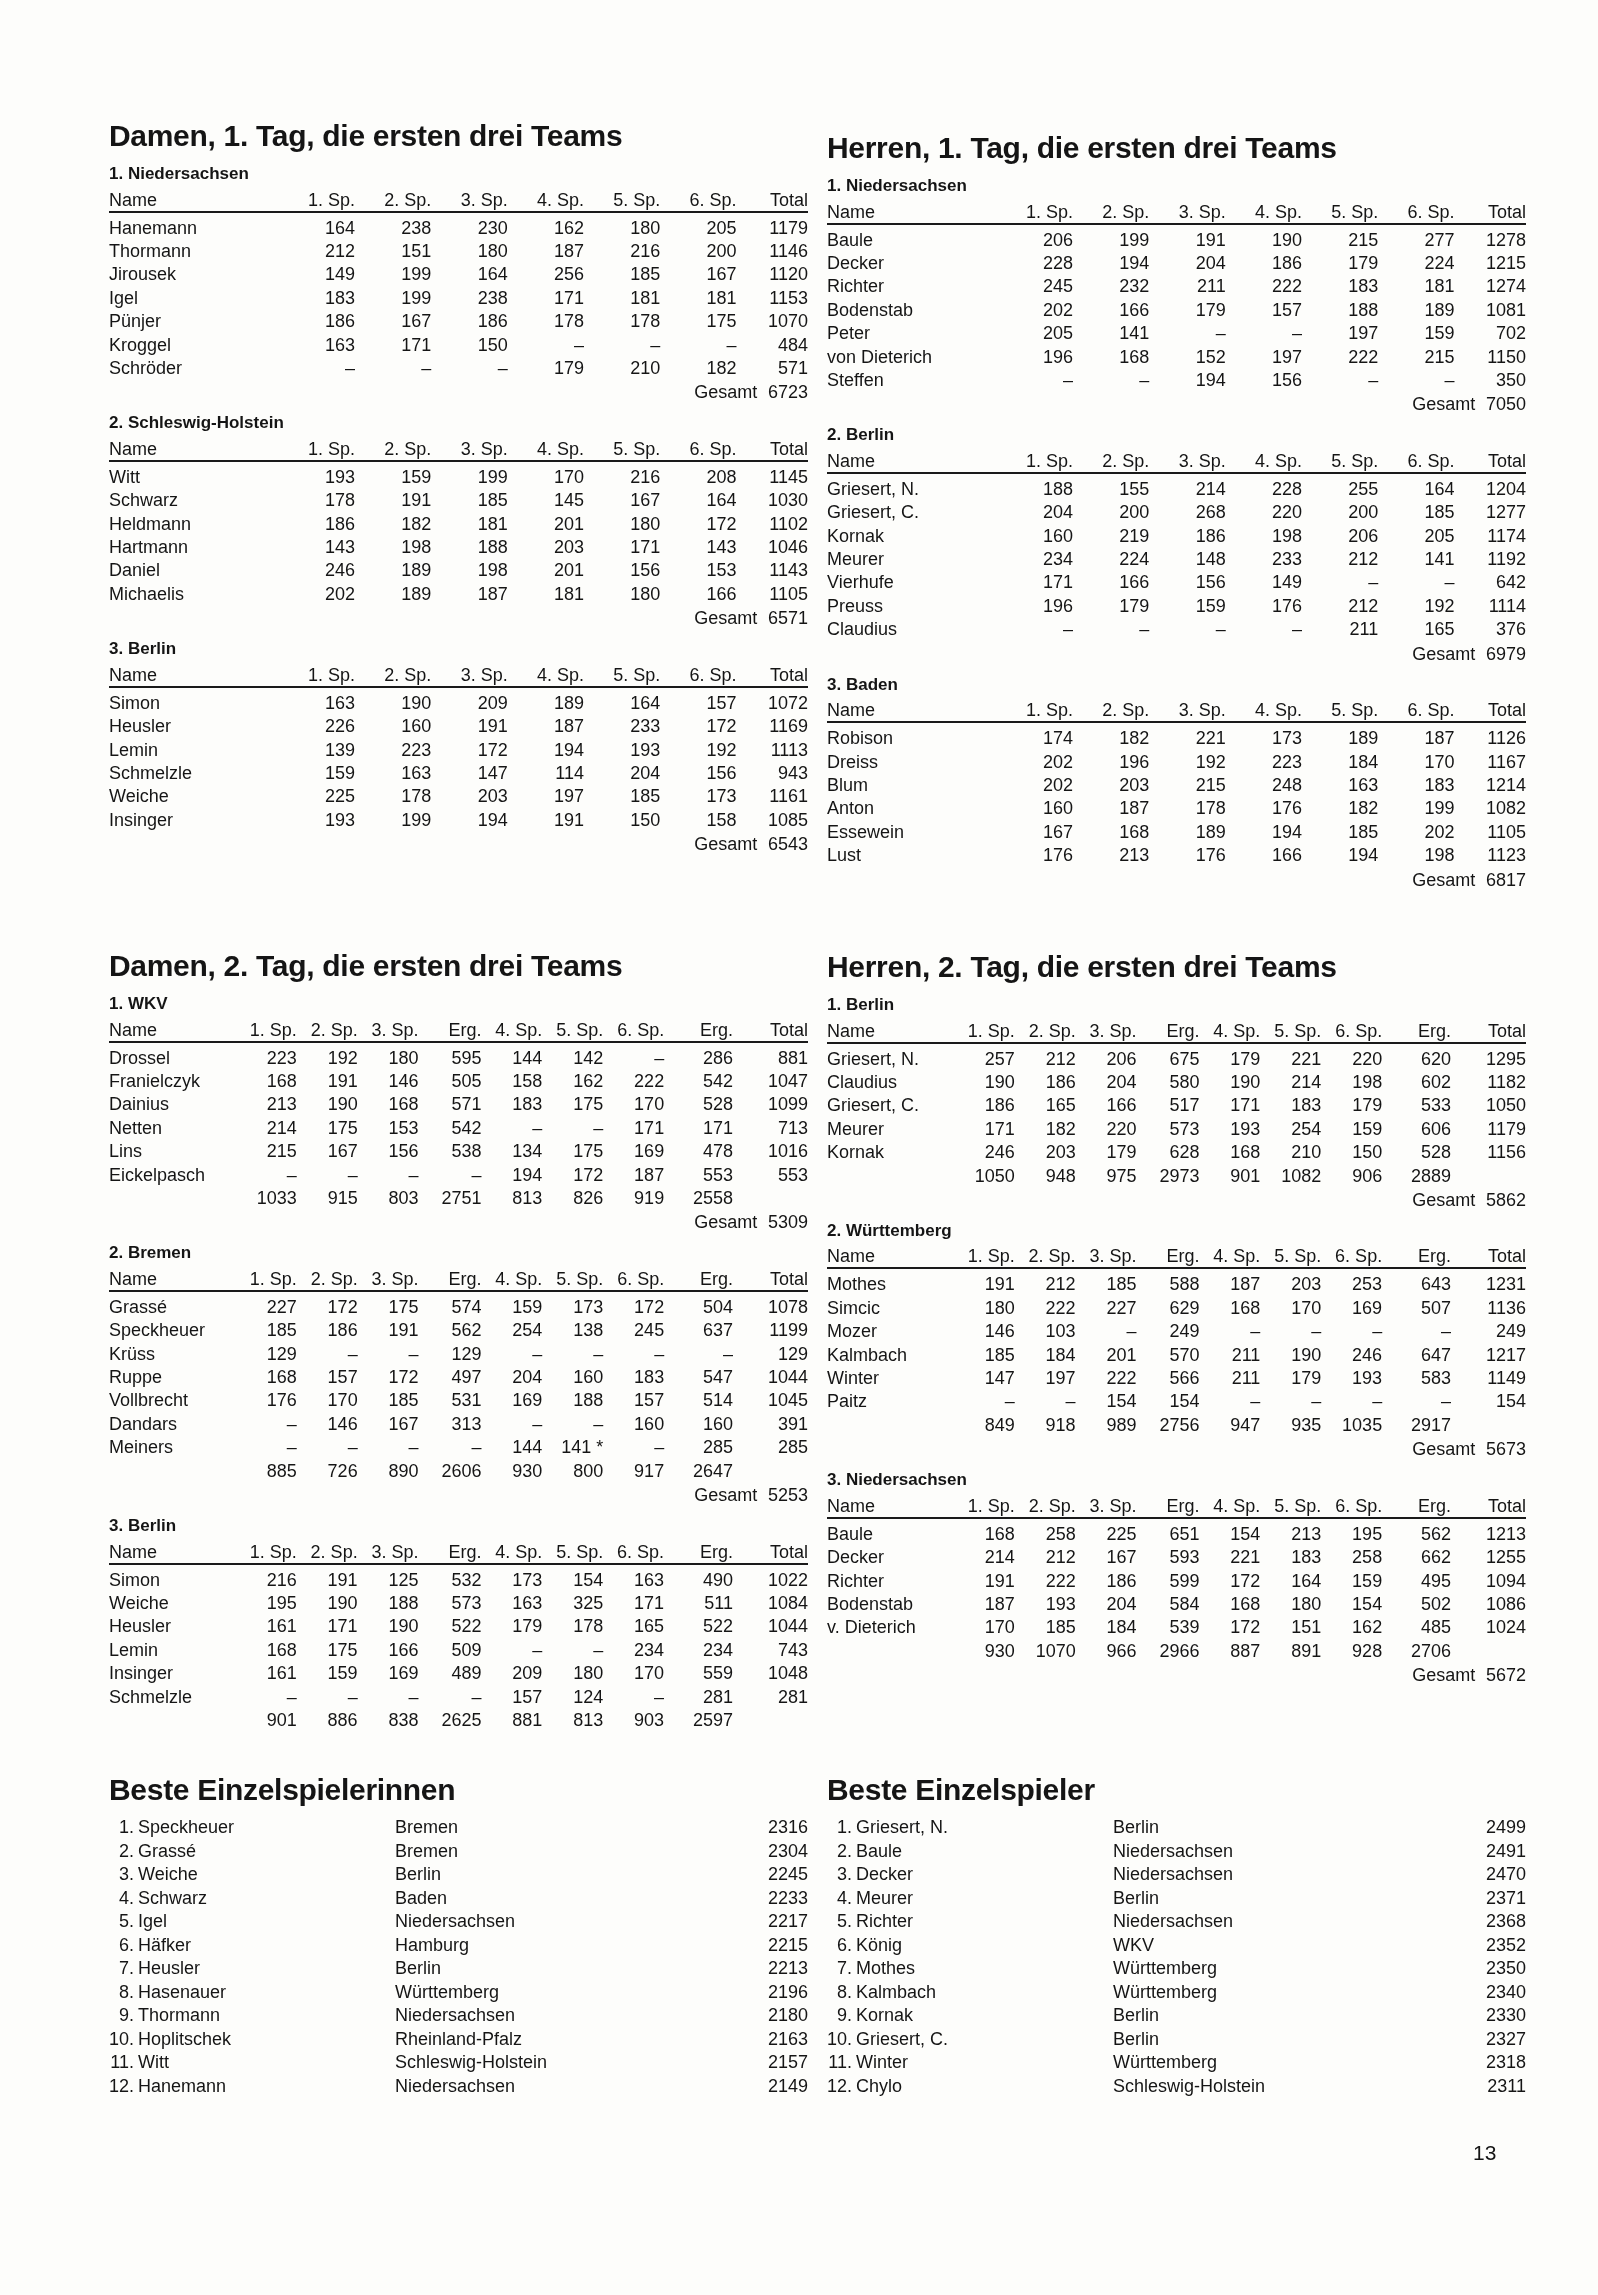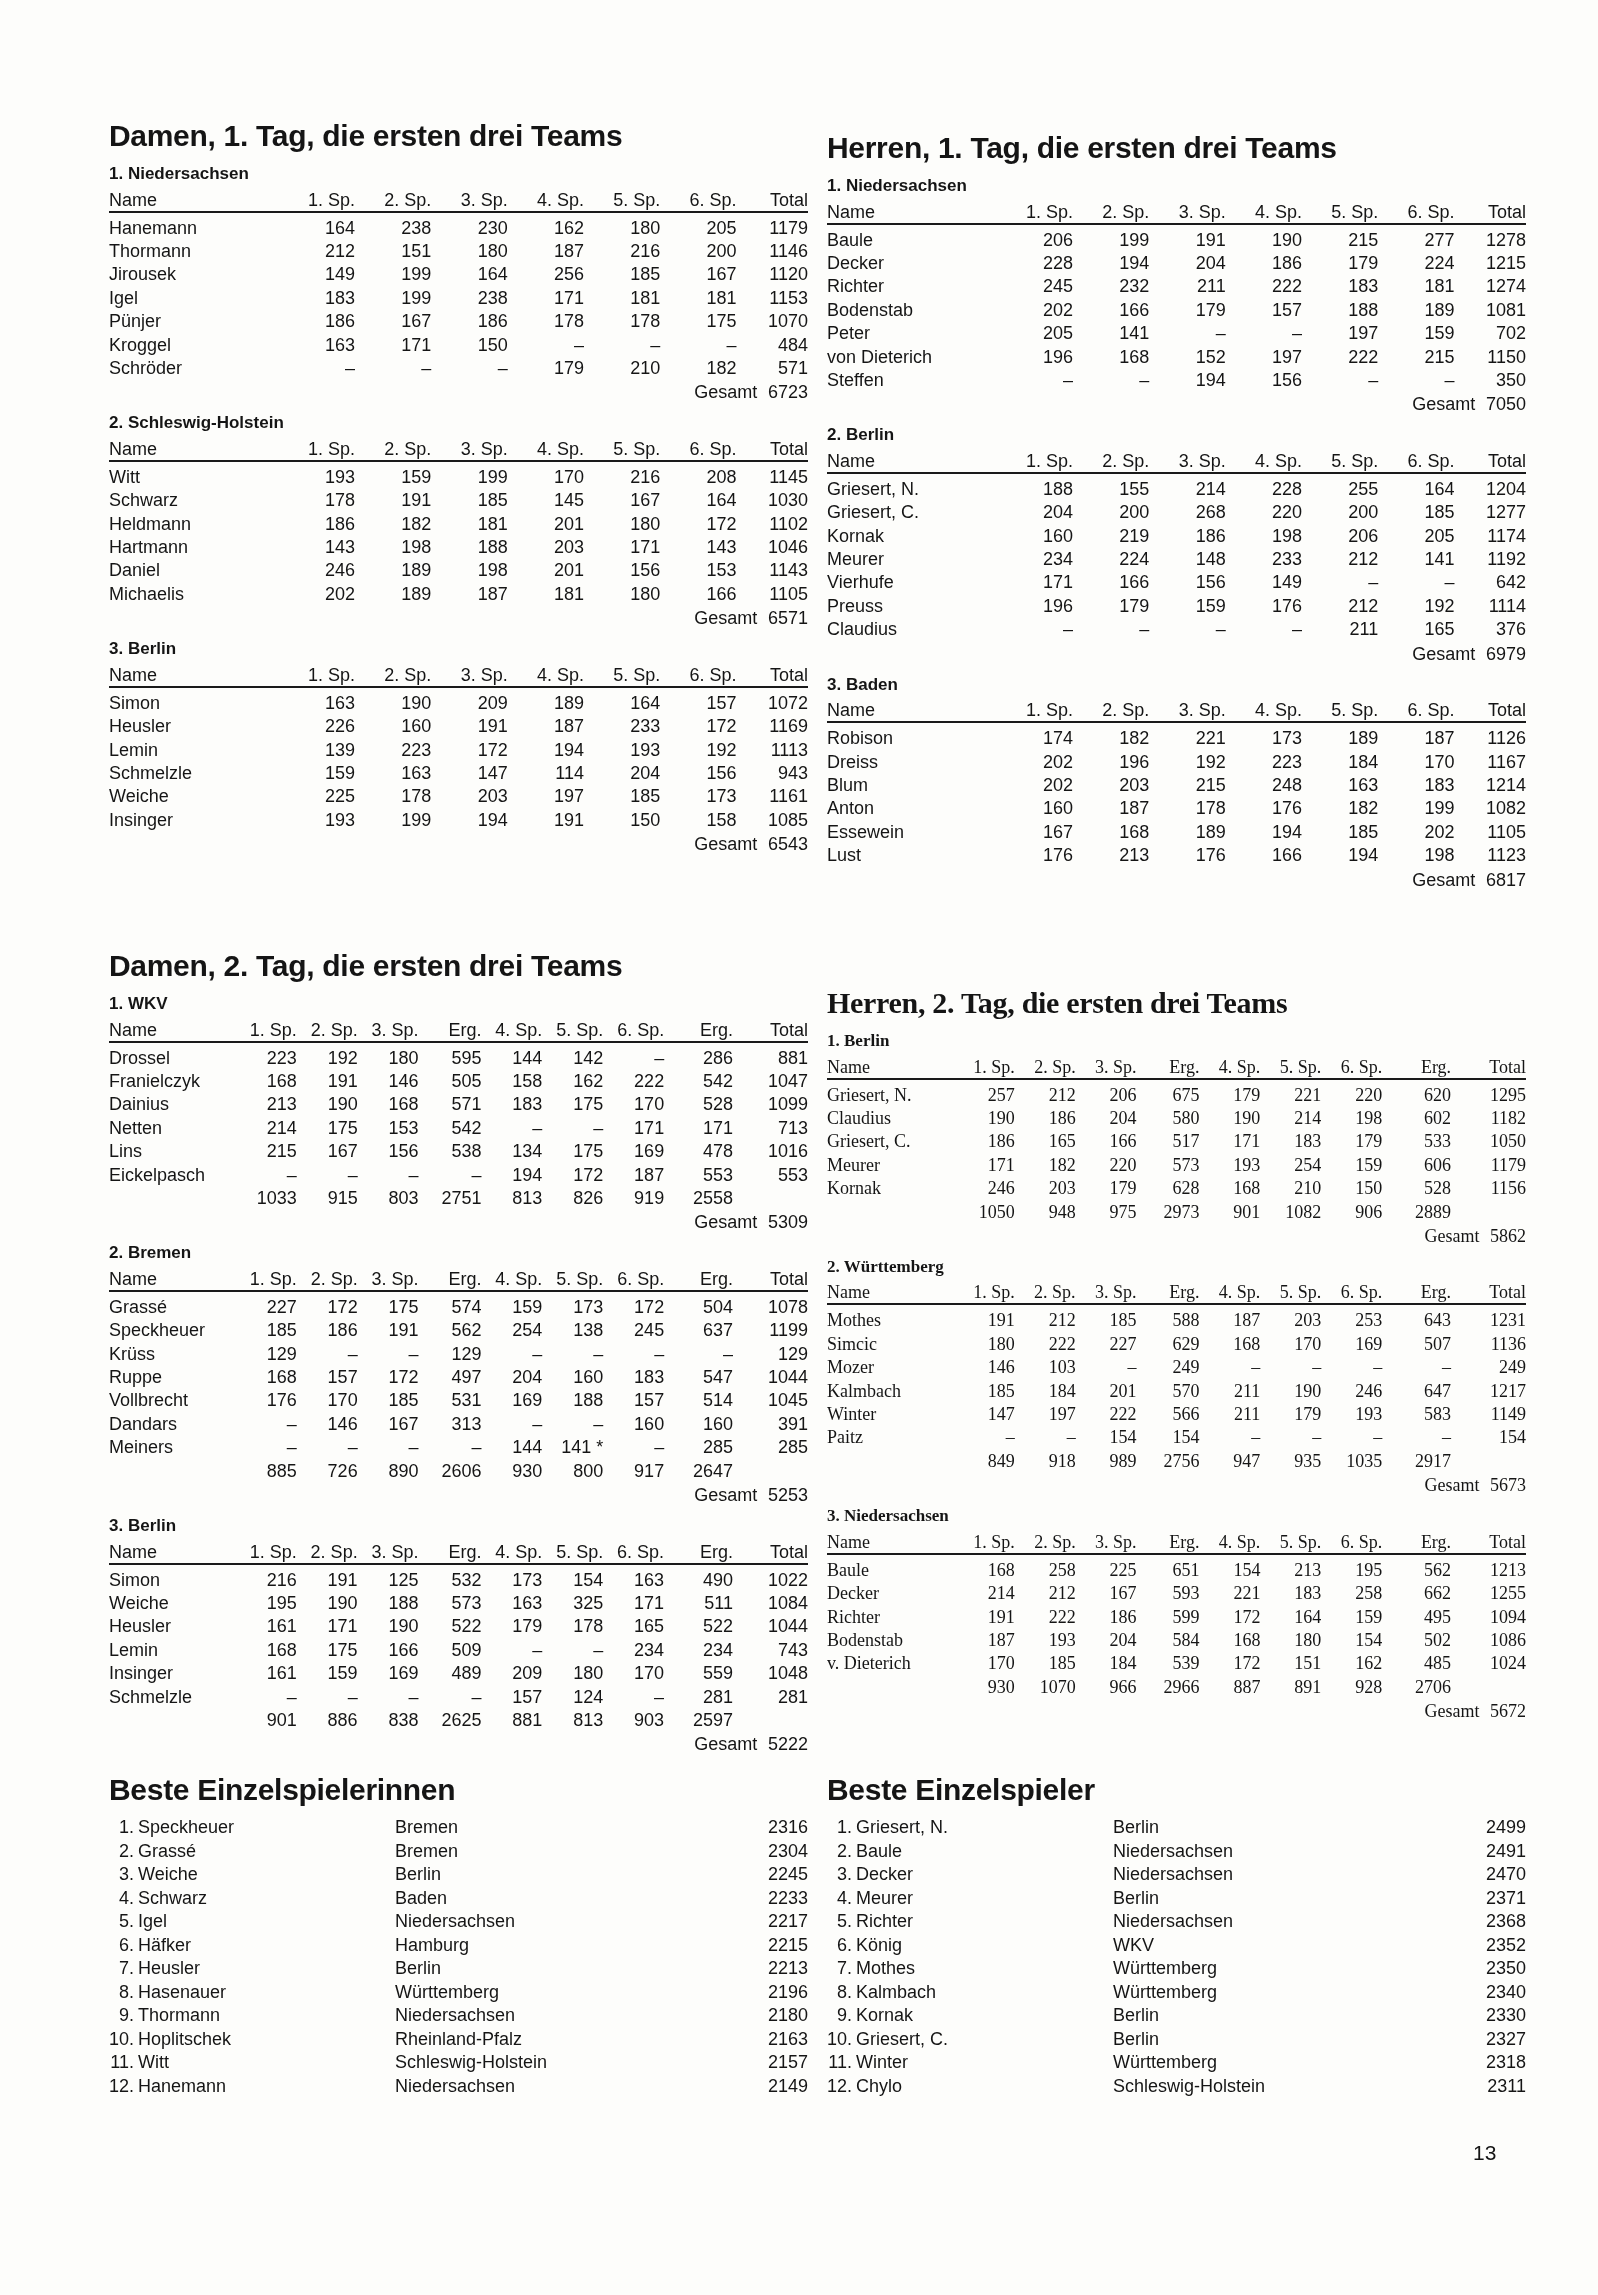--- a/index.html
+++ b/index.html
@@ -971,26 +971,25 @@
               <td>838</td>
               <td>2625</td>
               <td>881</td>
               <td>813</td>
               <td>903</td>
               <td>2597</td>
               <td></td>
             </tr>
           </tbody>
         </table>
-        <div class="gesamt-row"><span class="lbl">Gesamt</span><span>5222</span></div>
       </div>
     </div>
 </div>
 
-<div class="col right" style="top:984px;font-family:Liberation Serif, serif;">
+<div class="col right" style="top:948px;">
   <h1 class="h1">Herren, 2. Tag, die ersten drei Teams</h1>
   <div class="teams">
       <div class="team-block" style="margin-top: 9.2px;">
         <div class="team-title">1. Berlin</div>
         <table class="score">
           <colgroup>
             <col style="width: 125px;">
             <col style="width: 63px;">
             <col style="width: 61px;">
             <col style="width: 61px;">

